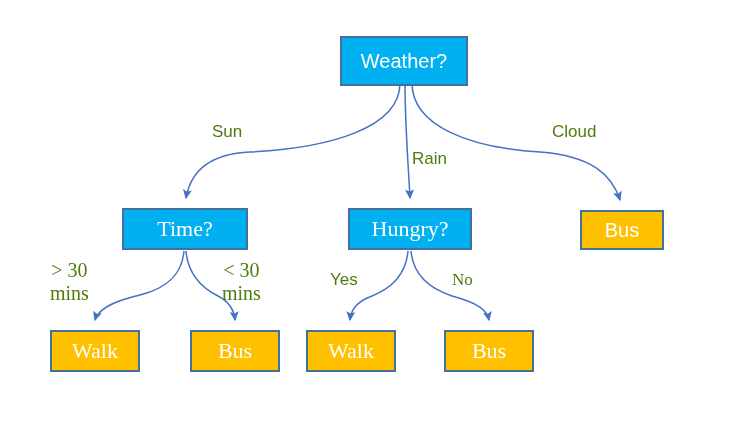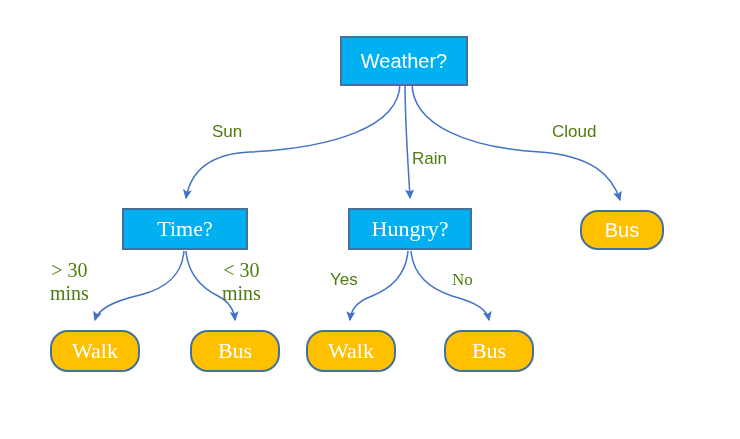--- a/index.html
+++ b/index.html
@@ -32,21 +32,20 @@
     color: #ffffff;
     line-height: 1;
     white-space: nowrap;
     z-index: 2;
   }
   .node-decision {
     background: #00B0F0;
   }
   .node-leaf {
     background: #FFC000;
-    border-radius: 18px;
   }
   .font-sans {
     font-family: "Liberation Sans", sans-serif;
     font-size: 20px;
   }
   .font-serif {
     font-family: "Liberation Serif", serif;
     font-size: 22px;
   }
   .edge-label {

